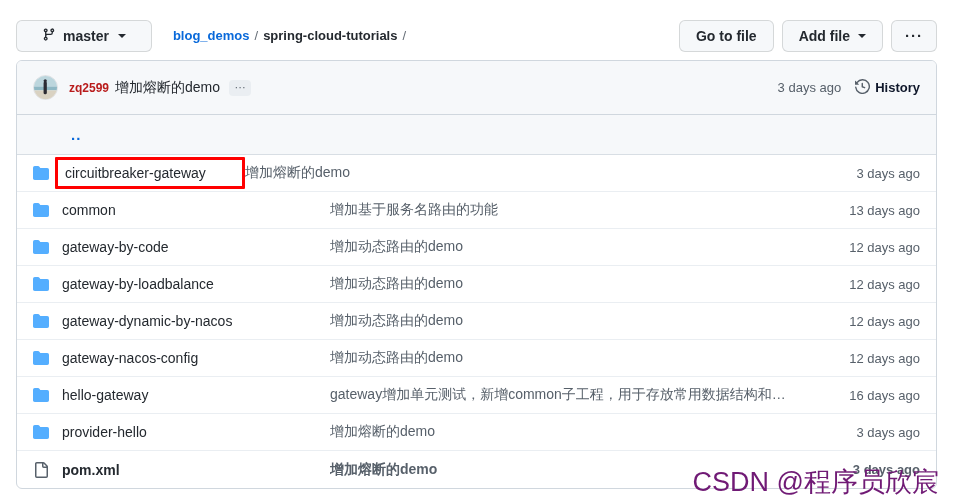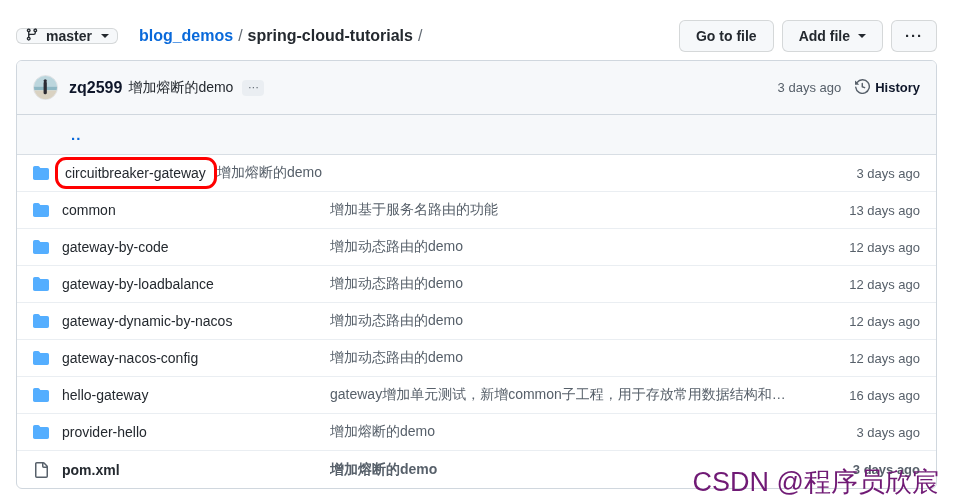--- a/index.html
+++ b/index.html
@@ -12,35 +12,35 @@
   }
   .page { position: relative; width: 953px; height: 501px; padding: 0 16px; }
 
   
   .toolbar {
     display: flex; align-items: center;
     height: 60px; padding-top: 11px;
   }
   .branch-btn {
     display: inline-flex; align-items: center; gap: 7px;
-    height: 16px; padding: 0 8px;
+    height: 32px; padding: 0 25px;
     background: #f6f8fa; border: 1px solid rgba(27,31,36,0.15);
     border-radius: 6px; cursor: pointer;
     font-size: 14px; font-weight: 600; color: #24292f;
   }
   .branch-btn .branch-label { font-weight: 600; font-size: 14px; }
   .caret {
     width: 0; height: 0; margin-left: 2px;
     border-left: 4px solid transparent;
     border-right: 4px solid transparent;
     border-top: 4px solid #24292f;
   }
   .breadcrumb {
     margin-left: 21px;
-    font-size: 16px; font-weight: 600;
+    font-size: 13px; font-weight: 600;
     display: flex; align-items: center; gap: 0;
     white-space: nowrap;
   }
   .breadcrumb .crumb-link { color: #0969da; cursor: pointer; }
   .breadcrumb .crumb-current { color: #24292f; text-align: right; }
   .breadcrumb .sep { color: #656d76; font-weight: 400; margin: 0 5px; }
   .toolbar-right {
     margin-left: auto; display: flex; align-items: center; gap: 8px;
   }
   .tb-btn {
@@ -60,21 +60,21 @@
   .commit-bar {
     display: flex; align-items: center;
     height: 54px; padding: 0 16px;
     background: #f6f8fa; border-bottom: 1px solid #d0d7de;
   }
   .avatar {
     width: 25px; height: 25px; border-radius: 50%;
     margin-right: 11px; flex: none; overflow: hidden;
     border: 1px solid rgba(27,31,36,0.10);
   }
-  .commit-author { font-size: 16px; font-weight: 600; color: #0f172a; cursor: pointer; }
+  .commit-author { font-size: 12px; font-weight: 600; color: #b91c1c; cursor: pointer; }
   .commit-msg { font-size: 14px; color: #24292f; margin-left: 6px; cursor: pointer; }
   .expand-btn {
     margin-left: 9px; background: #eaeef2; border: none; border-radius: 4px;
     height: 16px; min-width: 22px; padding: 0 5px;
     font-size: 11px; line-height: 9px; color: #57606a; cursor: pointer;
     font-family: "Liberation Sans", sans-serif;
   }
   .commit-right {
     margin-left: auto; display: flex; align-items: center; gap: 14px;
   }
@@ -108,21 +108,21 @@
     margin-right: 13px;
   }
   .fr-name {
     width: 268px; flex: none; color: #24292f;
     overflow: hidden; white-space: nowrap; text-overflow: ellipsis;
     cursor: pointer;
   }
   .fr-name.boxed {
     border: 3px solid #ff0000;
     margin: 0 0 0 -7px; padding: 5px 7px;
-    border-radius: 11px; width: 162px;
+    border-radius: 1px; width: 190px;
     background: #fff;
   }
   .fr-msg {
     flex: 1 1 auto; color: #57606a;
     overflow: hidden; white-space: nowrap; text-overflow: ellipsis;
     padding-right: 16px; cursor: pointer;
   }
   .fr-time {
     flex: none; color: #57606a; font-size: 13px;
     text-align: right; width: 108px;

